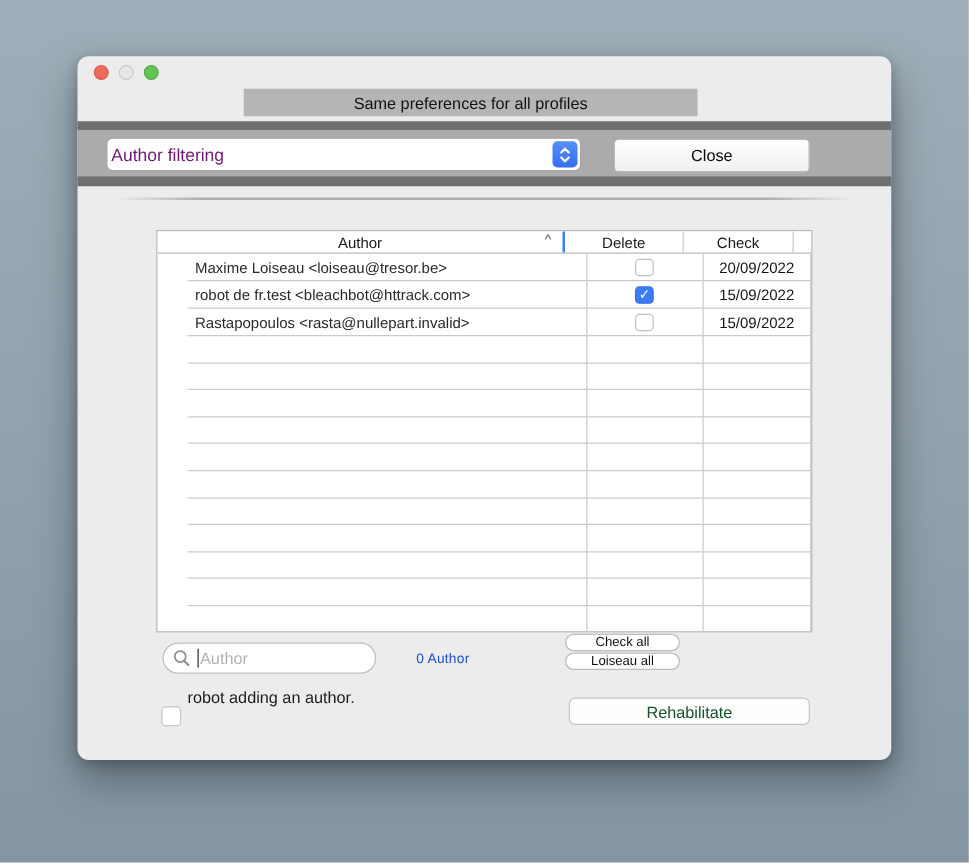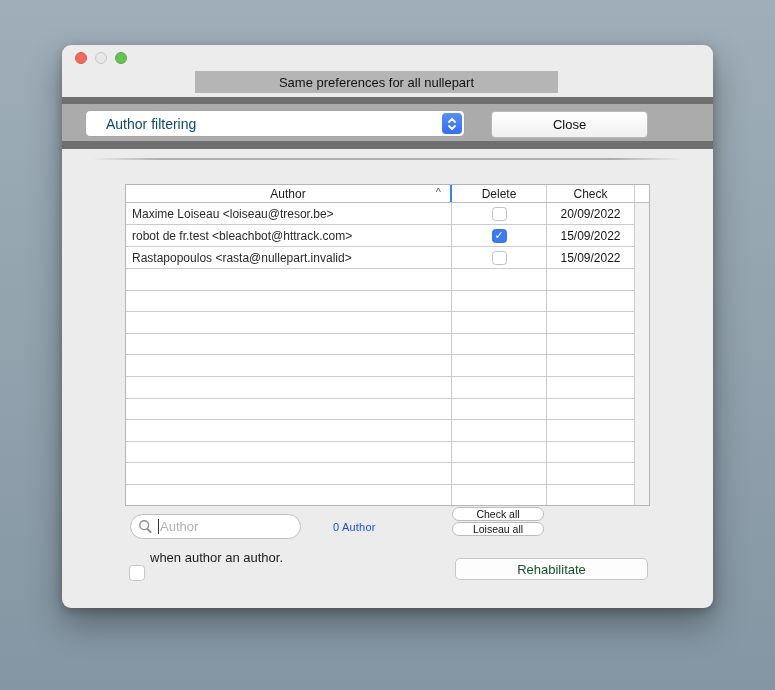--- a/index.html
+++ b/index.html
@@ -29,21 +29,21 @@
   
   .sep-dark{position:absolute;left:0;width:100%;background:#6f6f6f;}
   .sep-top{top:52px;height:7px;}
   .sep-bot{top:96px;height:8px;}
   .toolbar{position:absolute;left:0;top:59px;width:100%;height:37px;background:#ababab;}
   .dropdown{
     position:absolute;left:23px;top:65px;width:380px;height:27px;box-sizing:border-box;
     background:#ffffff;border:1px solid #a6a6a6;border-radius:5px;
     display:flex;align-items:center;cursor:default;
   }
-  .dropdown-label{padding-left:20px;font-size:14px;color:#0c4a6e;}
+  .dropdown-label{padding-left:3px;font-size:14px;color:#701a75;}
   .stepper{
     position:absolute;right:2px;top:2px;width:20px;height:21px;
     background:linear-gradient(#5590f9,#336ff1);border-radius:4px;
     display:flex;align-items:center;justify-content:center;
   }
   .close-btn{
     position:absolute;left:429px;top:66px;width:157px;height:27px;box-sizing:border-box;
     background:linear-gradient(#ffffff,#f0f0f0);border:1px solid #b8b8b8;border-radius:4px;
     display:flex;align-items:center;justify-content:center;font-size:13px;color:#0c0c0c;
   }
@@ -56,21 +56,21 @@
     position:absolute;left:63px;top:139px;width:525px;height:322px;box-sizing:border-box;
     background:#ffffff;border:1px solid #b5b5b5;font-size:12px;overflow:hidden;
   }
   .thead{display:flex;height:17px;border-bottom:1px solid #bdbdbd;background:#fff;}
   .th{display:flex;align-items:center;justify-content:center;color:#1a1a1a;box-sizing:border-box;}
   .th-author{width:326px;position:relative;border-right:2px solid #3f7ef7;}
   .sort-caret{position:absolute;right:9px;top:1px;font-size:11px;color:#555;}
   .th-delete{width:95px;border-right:1px solid #cccccc;}
   .th-date{width:88px;border-right:1px solid #cccccc;}
   .th-strip{flex:1;}
-  .tr{display:flex;}
+  .tr{display:flex;padding-left:24px;}
   .tr.filled{height:22px;}
   .tr.empty{height:21.6px;}
   .td{box-sizing:border-box;border-bottom:1px solid #cbcbcb;display:flex;align-items:center;}
   .td-author{width:326px;border-right:1px solid #cbcbcb;padding-left:6px;color:#2a2a2a;white-space:nowrap;overflow:hidden;}
   .td-delete{width:95px;border-right:1px solid #cbcbcb;justify-content:center;}
   .td-date{width:88px;border-right:1px solid #cbcbcb;justify-content:center;color:#151515;}
   .td-strip{flex:1;border-bottom:none;background:#f2f2f2;}
   .cb{
     width:15px;height:14px;box-sizing:border-box;border:1px solid #c2c2c2;
     border-radius:3.5px;background:#fff;display:flex;align-items:center;justify-content:center;
@@ -115,21 +115,21 @@
 
 <div class="window">
 
   <div class="lights">
     <div class="light red"></div>
     <div class="light min"></div>
     <div class="light green"></div>
   </div>
 
   <div class="band">
-    <span>Same preferences for all nullepart</span>
+    <span>Same preferences for all profiles</span>
   </div>
 
   <div class="sep-dark sep-top"></div>
   <div class="toolbar"></div>
   <div class="sep-dark sep-bot"></div>
 
   <div class="dropdown">
     <span class="dropdown-label">Author filtering</span>
     <span class="stepper">
       <svg width="14" height="18" viewBox="0 0 14 18">
@@ -268,20 +268,20 @@
 
   <div class="small-btn btn-checkall">
     <span>Check all</span>
   </div>
   <div class="small-btn btn-uncheckall">
     <span>Loiseau all</span>
   </div>
 
   <div class="auto-cb"></div>
   <div class="auto-label">
-    <div>when author an author.</div>
+    <div>robot adding an author.</div>
   </div>
 
   <div class="rehab-btn">
     <span>Rehabilitate</span>
   </div>
 
 </div>
 
 </body></html>

